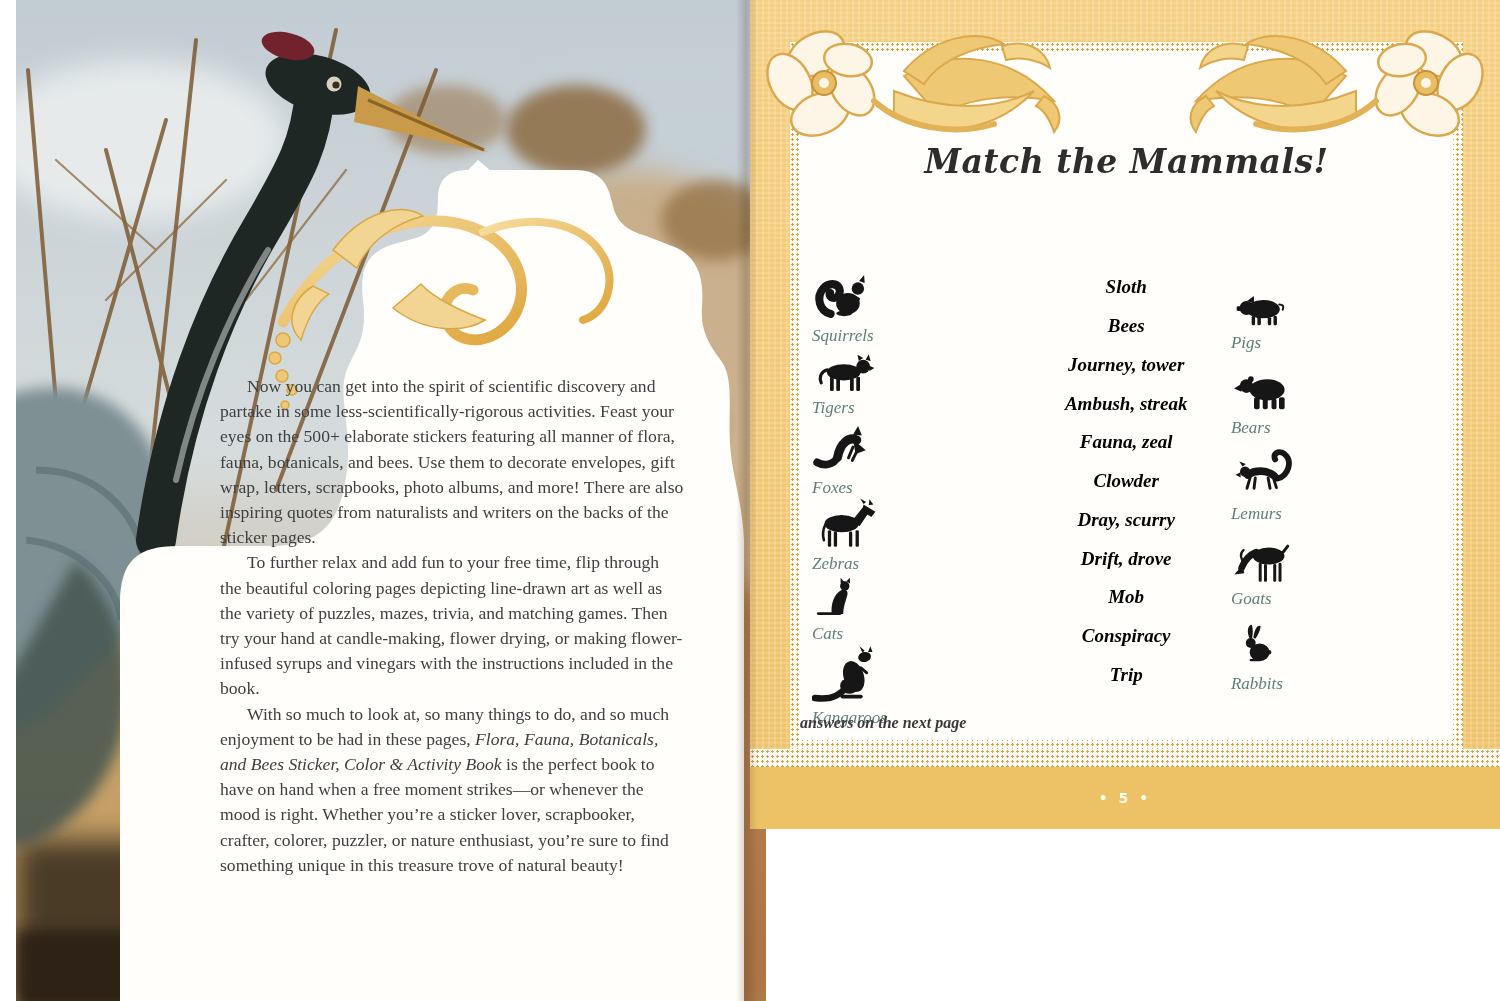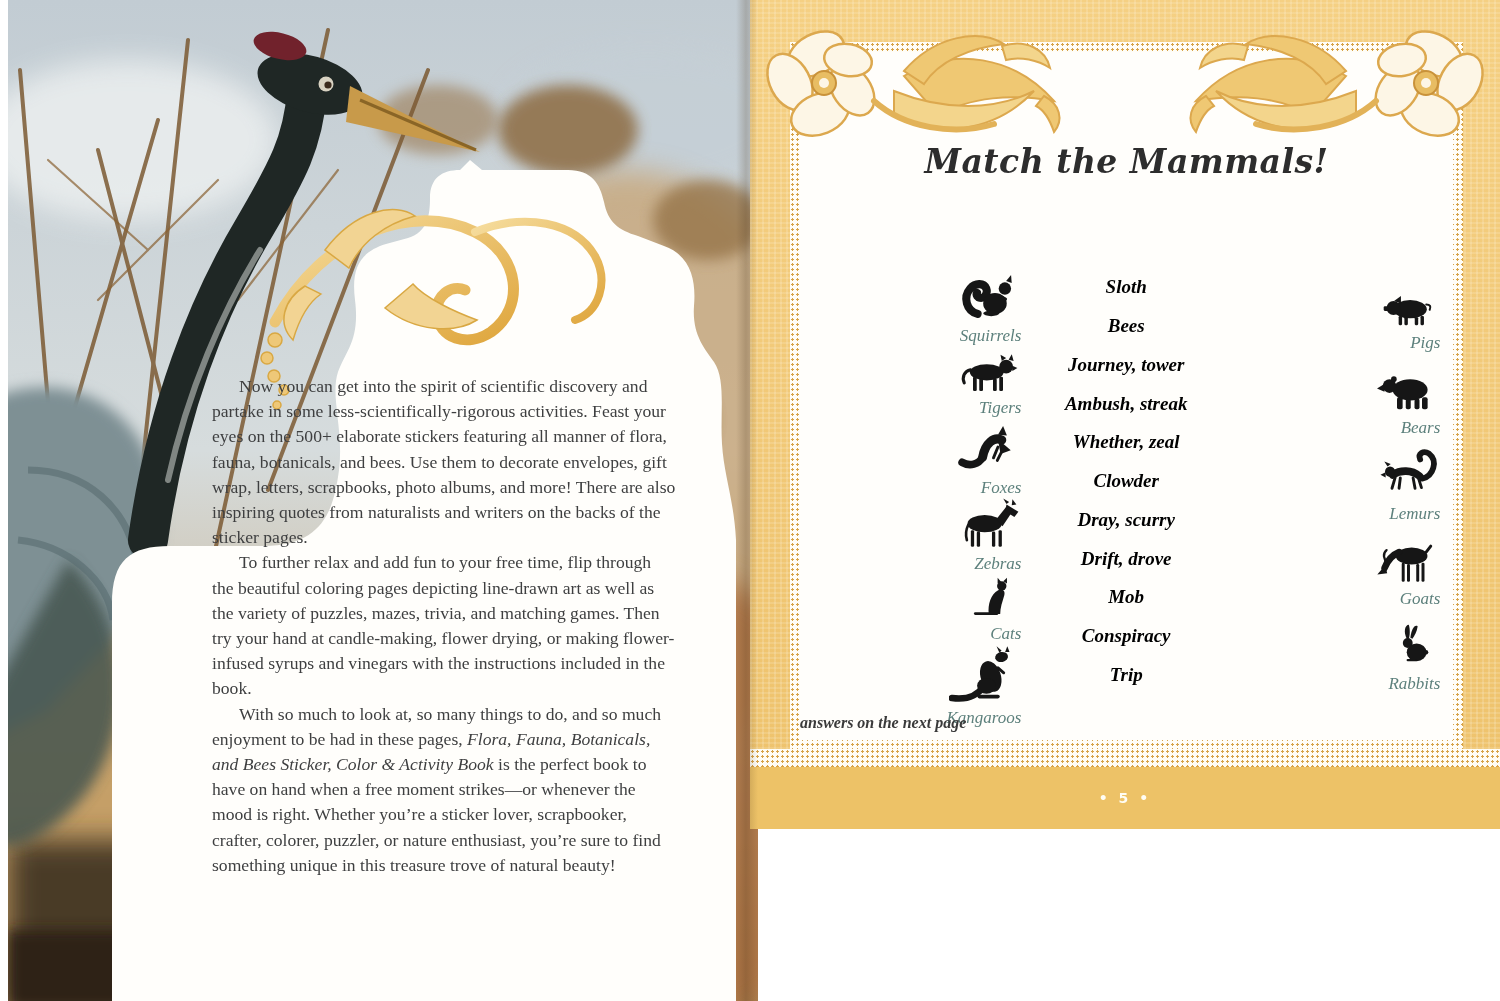--- a/index.html
+++ b/index.html
@@ -1,19 +1,19 @@
 <!DOCTYPE html>
 <html><head>
 <meta charset="utf-8">
 <style>
   html,body{margin:0;padding:0;background:#777;}
   .spread{position:relative;width:1500px;height:1001px;overflow:hidden;background:#fff;
           font-family:"Liberation Serif",serif;}
   
-  .left-page{position:absolute;left:8px;top:0;width:750px;height:1001px;overflow:hidden;}
+  .left-page{position:absolute;left:16px;top:0;width:750px;height:1001px;overflow:hidden;}
   .left-page svg.scene{position:absolute;left:0;top:0;}
   .left-text{position:absolute;left:204px;top:374px;width:464px;
              font-size:17.6px;line-height:25.2px;color:#3e3f40;}
   .left-text p{margin:0;text-indent:27px;}
   .left-text .it{font-style:italic;}
   
   .right-page{position:absolute;left:750px;top:0;width:750px;height:829px;
               background:linear-gradient(180deg,#f5d083 0%,#f1c876 55%,#eec26b 100%);overflow:hidden;}
   .right-page .texture{position:absolute;inset:0;pointer-events:none;
       background:
@@ -27,21 +27,21 @@
   .corner-orn{position:absolute;top:16px;}
   .corner-orn.left{left:4px;}
   .corner-orn.right{right:4px;transform:scaleX(-1);}
   .r-title{position:absolute;top:68px;left:0;right:0;text-align:center;
            font-family:"DejaVu Serif",serif;font-style:italic;font-size:33px;
            letter-spacing:.5px;color:#2d2d2d;}
   .r-intro{position:absolute;top:126px;left:55px;right:55px;text-align:center;
            font-size:17.6px;line-height:26px;color:#3e3f40;}
   .match-grid{position:absolute;top:216px;left:12px;right:12px;bottom:46px;display:flex;}
   .acol{width:33.3%;display:flex;flex-direction:column;}
-  .animal-slot{height:104px;display:flex;flex-direction:column;align-items:flex-end;justify-content:flex-end;}
+  .animal-slot{height:104px;display:flex;flex-direction:column;align-items:flex-start;justify-content:flex-end;}
   .animal-icon{display:flex;align-items:flex-end;justify-content:center;}
   .animal-icon svg{display:block;}
   .animal-label{font-style:italic;font-size:17px;color:#5d807c;margin-top:2px;line-height:20px;}
   .names-col{list-style:none;margin:0;padding:0;width:33.3%;display:flex;flex-direction:column;}
   .names-col li{height:52.1px;display:flex;align-items:center;justify-content:center;
                 font-style:italic;font-weight:700;font-size:19px;color:#000000;}
   .footer-note{position:absolute;bottom:8px;left:0;right:0;text-align:left;
                font-style:italic;font-weight:700;font-size:16px;color:#3a3a3a;}
   .bottom-dots{position:absolute;left:0;right:0;bottom:62px;height:18px;}
   .bottom-band{position:absolute;left:0;right:0;bottom:0;height:62px;background:#edc267;
@@ -257,21 +257,21 @@
                 </span>
               <span class="animal-label">Kangaroos</span>
             </div>
           </div>
 
           <ul class="names-col">
             <li>Sloth</li>
             <li>Bees</li>
             <li>Journey, tower</li>
             <li>Ambush, streak</li>
-            <li>Whether, zeal</li>
+            <li>Fauna, zeal</li>
             <li>Clowder</li>
             <li>Dray, scurry</li>
             <li>Drift, drove</li>
             <li>Mob</li>
             <li>Conspiracy</li>
             <li>Trip</li>
           </ul>
 
           <div class="acol">
             <div class="animal-slot">

